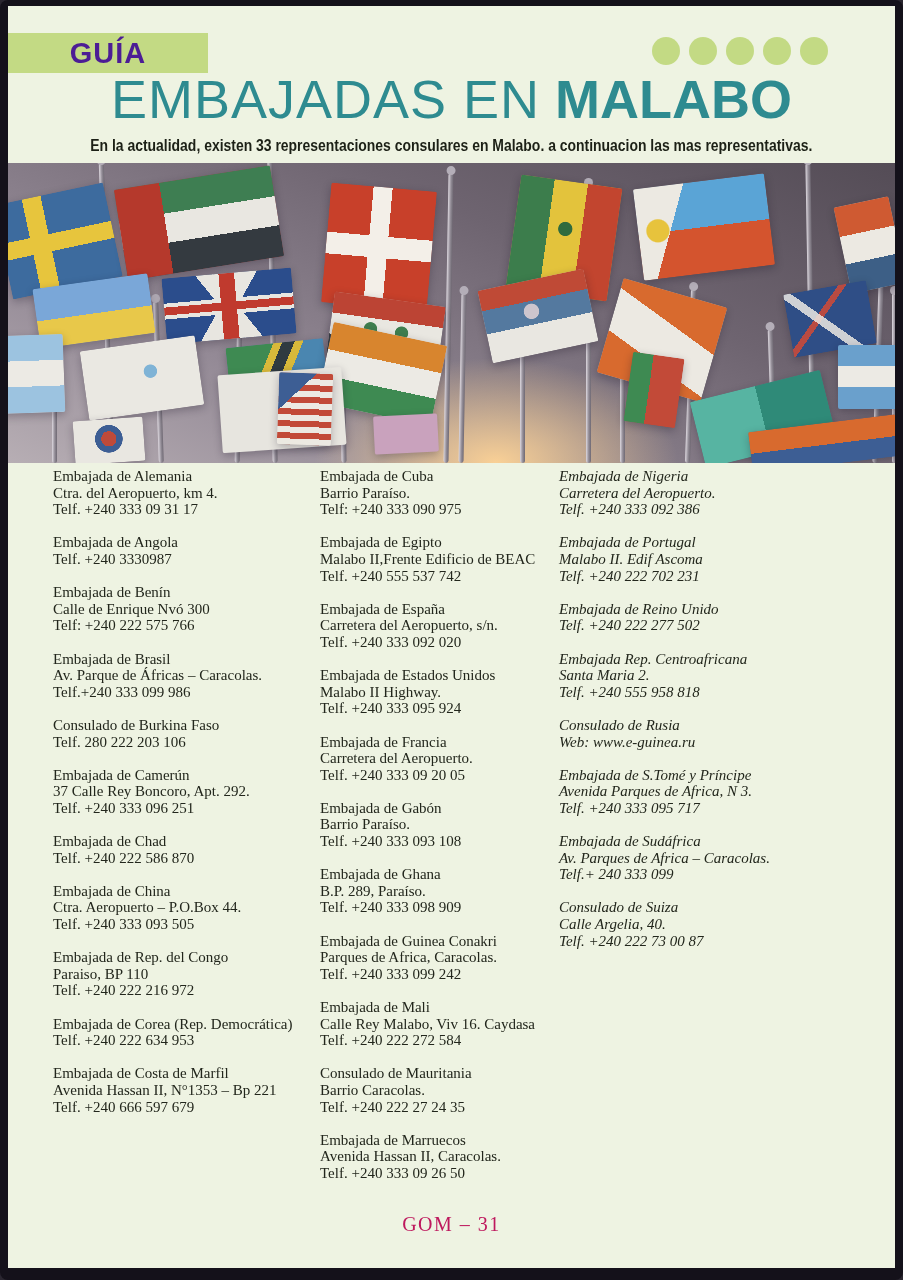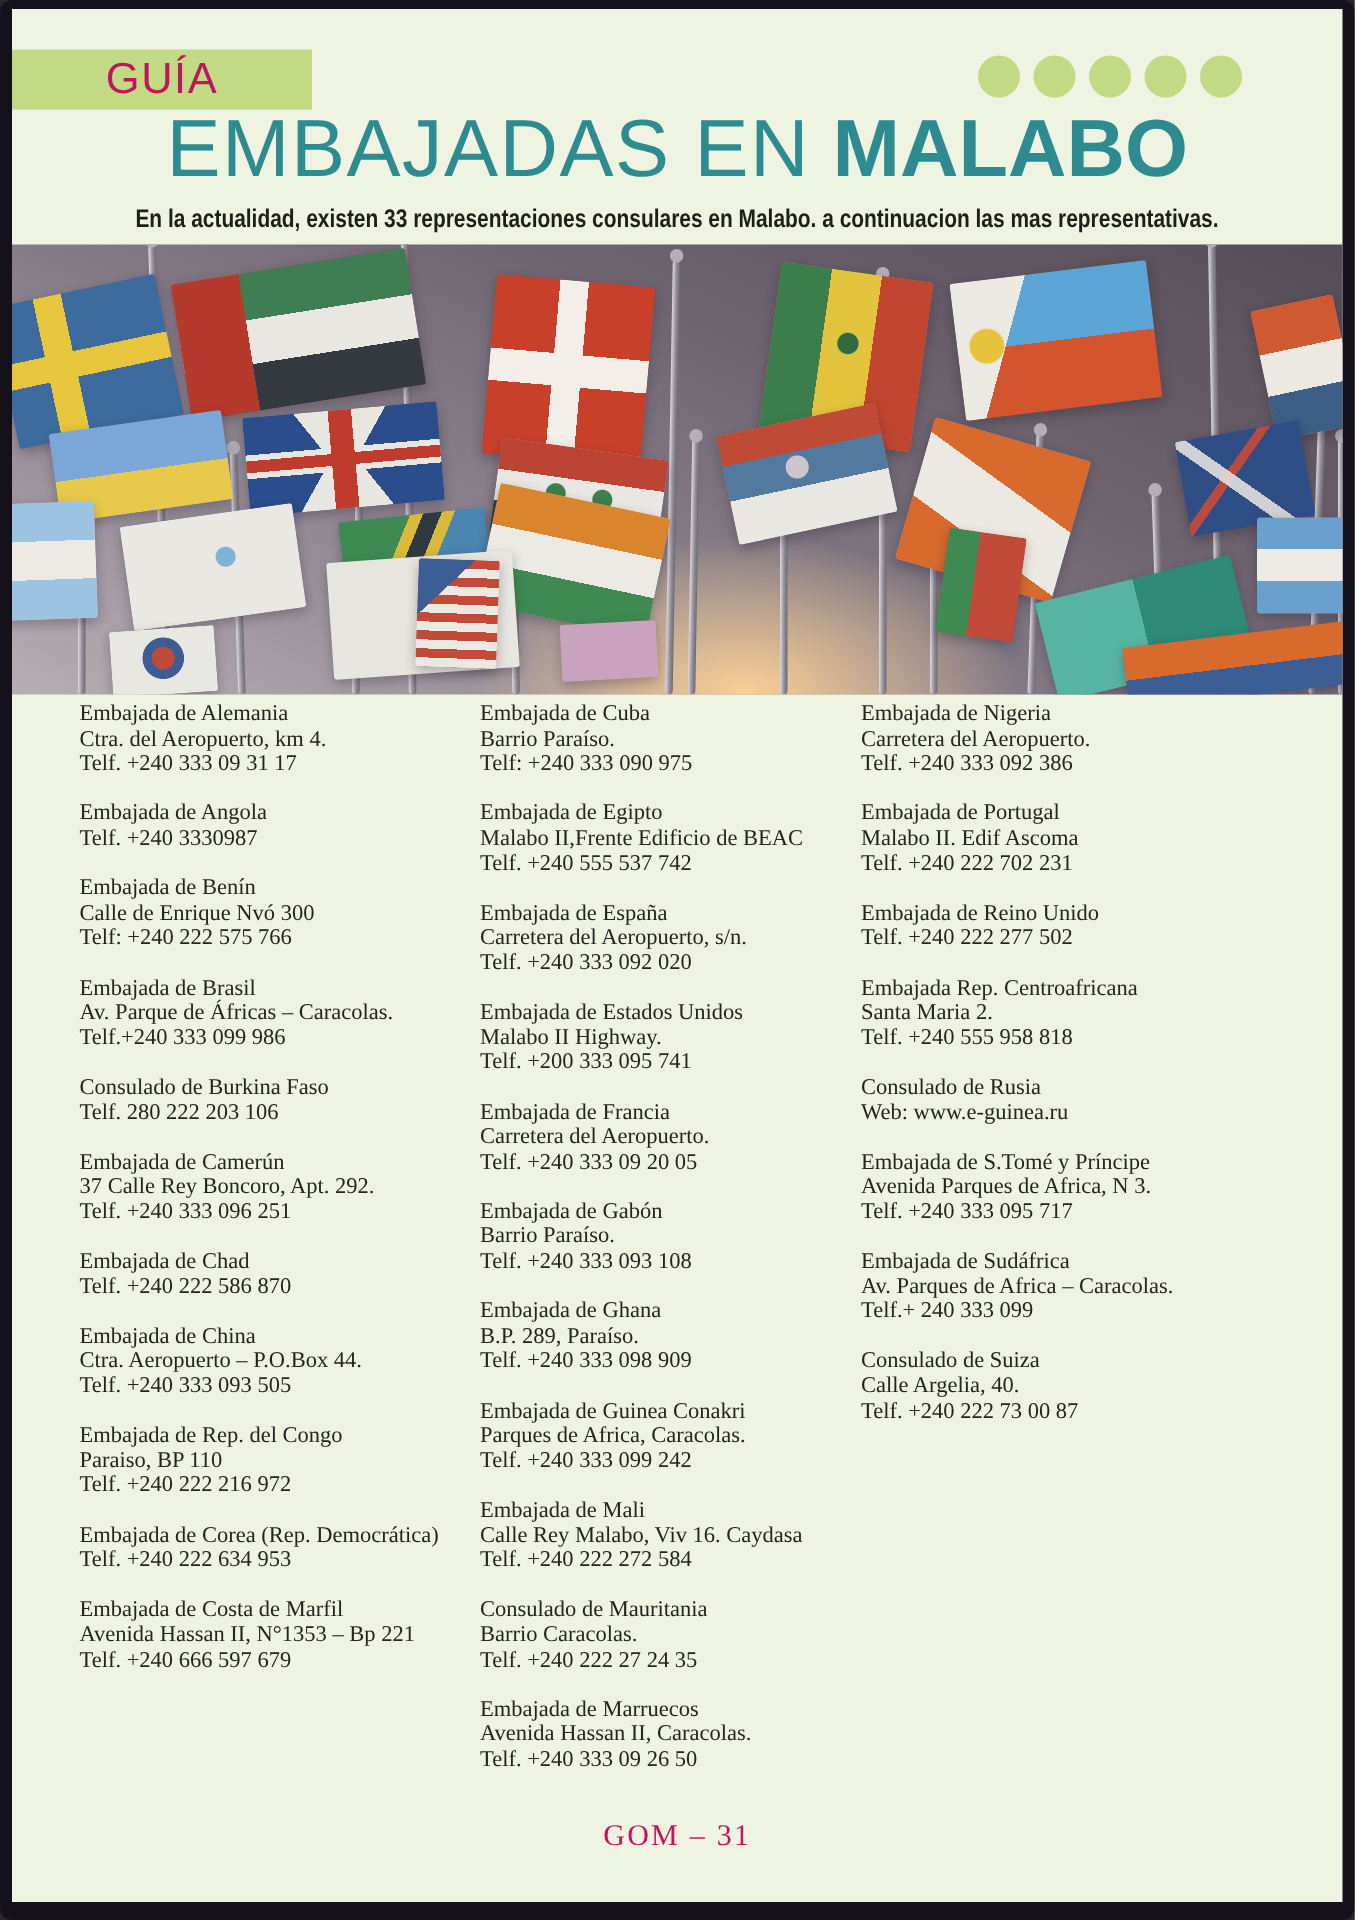--- a/index.html
+++ b/index.html
@@ -2,21 +2,21 @@
 <html><head>
 <meta charset="utf-8">
 <style>
   html,body{margin:0;padding:0;background:#2a2630;}
   .page{position:relative;width:903px;height:1280px;background:#14111a;border-radius:8px;overflow:hidden;font-family:"Liberation Serif",serif;}
   .inner{position:absolute;left:8px;top:6px;width:887px;height:1262px;background:#eef3e2;}
 
   
   .guia{position:absolute;left:0;top:27px;width:200px;height:40px;background:#c3da84;
         display:flex;align-items:center;justify-content:center;
-        font-family:"Liberation Sans",sans-serif;font-weight:normal;font-size:29px;color:#be185d;letter-spacing:1px;}
+        font-family:"Liberation Sans",sans-serif;font-weight:bold;font-size:29px;color:#4c1d95;letter-spacing:1px;}
   .dots{position:absolute;left:644px;top:31px;display:flex;gap:9px;}
   .dot{width:28px;height:28px;border-radius:50%;background:#c3da84;}
   .title{position:absolute;left:0;top:62px;width:100%;text-align:center;white-space:nowrap;
          font-family:"Liberation Sans",sans-serif;font-size:54px;color:#2e8b90;}
   .title .light{font-weight:400;letter-spacing:1px;}
   .title .bold{font-weight:700;margin-top:24px;}
   .subtitle{position:absolute;left:0;top:130px;width:100%;text-align:center;
             font-family:"Liberation Sans",sans-serif;font-weight:bold;font-size:17px;color:#1c2016;white-space:nowrap;}
   .subtitle span{display:inline-block;transform:scaleX(.82);transform-origin:center;}
 
@@ -24,21 +24,21 @@
   .photo{position:absolute;left:0;top:157px;width:887px;height:300px;overflow:hidden;
          background:
            radial-gradient(ellipse 260px 150px at 55% 100%, rgba(255,212,150,.95), rgba(255,212,150,0) 70%),
            linear-gradient(205deg,#544c56 0%,#6e6470 35%,#948a96 72%,#b7aeb4 100%);}
   .pole{position:absolute;width:5px;border-radius:3px;background:linear-gradient(90deg,#ded9e0,#928c96 55%,#6f6973);}
   .pole::before{content:"";position:absolute;left:-2px;top:-7px;width:9px;height:9px;border-radius:50%;background:#b4aeb8;}
   .flag{position:absolute;border-radius:2px;box-shadow:0 3px 8px rgba(25,18,35,.28);}
 
   
   .col{position:absolute;top:462px;width:270px;}
-  .col-1{left:45px;} .col-2{left:312px;} .col-3{left:566px;}
+  .col-1{left:45px;} .col-2{left:312px;} .col-3{left:551px;font-style:italic;}
   .entry{margin-bottom:16.6px;}
   .line{font-size:15px;line-height:16.6px;color:#22261c;white-space:nowrap;}
 
   
   .footer{position:absolute;left:0;top:1207px;width:100%;text-align:center;
           font-size:20px;color:#be185d;letter-spacing:1.5px;}
 </style>
 </head>
 <body>
 
@@ -174,21 +174,21 @@
           <div class="line">Telf. +240 555 537 742</div>
         </div>
         <div class="entry">
           <div class="line">Embajada de España</div>
           <div class="line">Carretera del Aeropuerto, s/n.</div>
           <div class="line">Telf. +240 333 092 020</div>
         </div>
         <div class="entry">
           <div class="line">Embajada de Estados Unidos</div>
           <div class="line">Malabo II Highway.</div>
-          <div class="line">Telf. +200 333 095 741</div>
+          <div class="line">Telf. +240 333 095 924</div>
         </div>
         <div class="entry">
           <div class="line">Embajada de Francia</div>
           <div class="line">Carretera del Aeropuerto.</div>
           <div class="line">Telf. +240 333 09 20 05</div>
         </div>
         <div class="entry">
           <div class="line">Embajada de Gabón</div>
           <div class="line">Barrio Paraíso.</div>
           <div class="line">Telf. +240 333 093 108</div>

